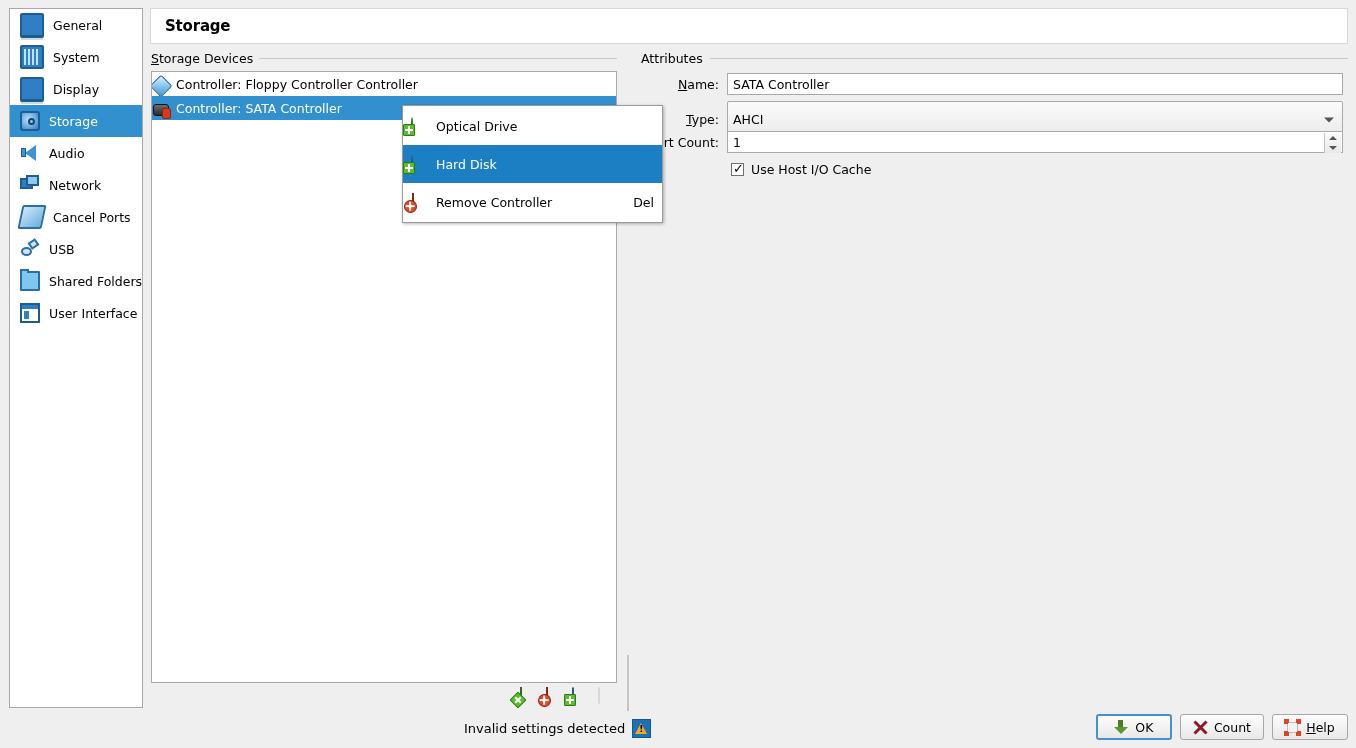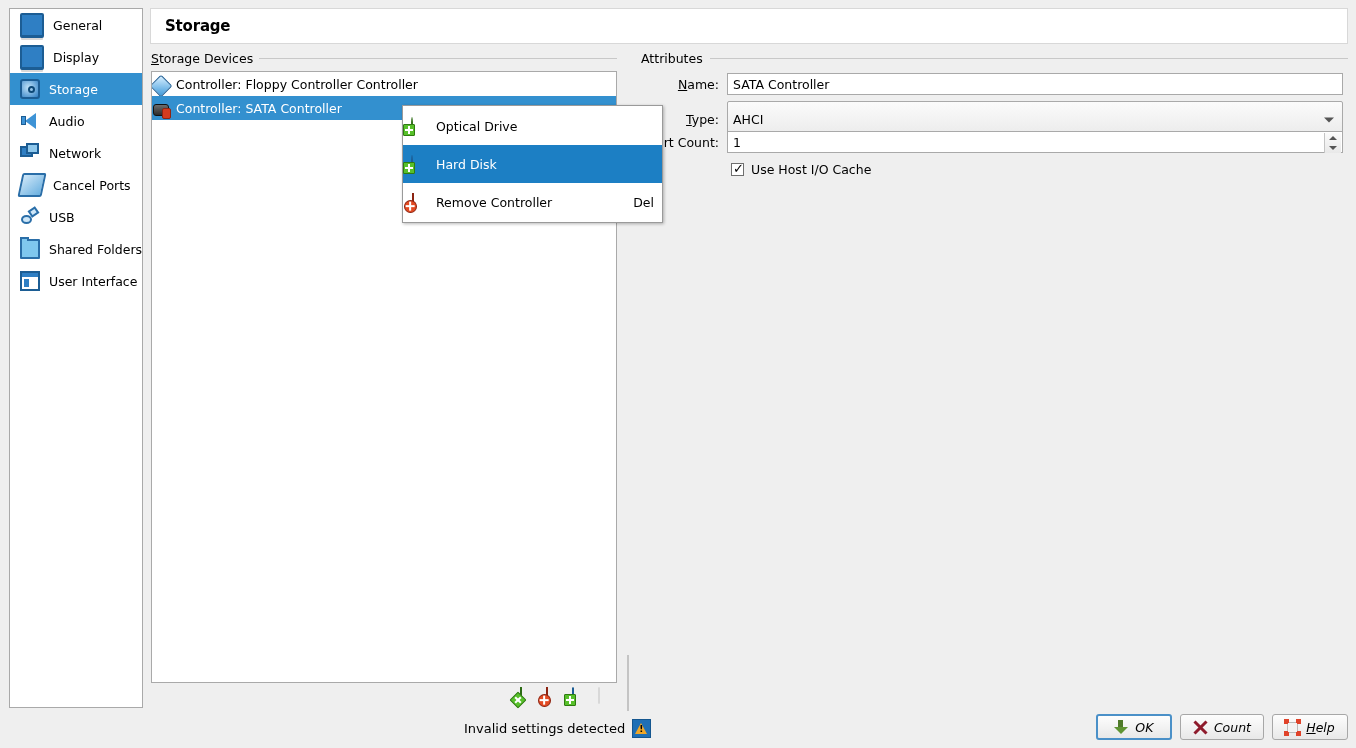--- a/index.html
+++ b/index.html
@@ -210,21 +210,20 @@
   .btnbar { position: absolute; right: 8px; top: 714px; display: flex; gap: 8px; }
   .btn {
     height: 26px; min-width: 76px;
     background: linear-gradient(to bottom,#fdfdfd,#e8e8e8);
     border: 1px solid #a7a7a7;
     border-radius: 3px;
     display: flex; align-items: center; justify-content: center;
     gap: 6px; padding: 0 12px;
     font-size: 12.5px;
     box-sizing: border-box;
-    font-style: italic;
   }
   .btn.default { border: 2px solid #4a90c8; }
   .btn-ico { width: 15px; height: 15px; position: relative; flex: 0 0 15px; }
 
   
   .ic-monitor { background:#2f7fc4; border:2px solid #1c5d94; border-bottom-width:3px; border-radius:2px; box-shadow:0 3px 0 -1px #d8d8d8; }
   .ic-sys { background:#2f7fc4; border:2px solid #1c5d94; border-radius:2px; position:relative; }
   .ic-sys::after { content:""; position:absolute; left:2px; top:2px; right:2px; bottom:2px; background:repeating-linear-gradient(to right,#bfe3f7 0 2px,#2f7fc4 2px 4px); }
   .ic-audio { position:relative; }
   .ic-audio::before { content:""; position:absolute; left:5px; top:2px; width:0;height:0; border-top:8px solid transparent; border-bottom:8px solid transparent; border-right:11px solid #3e93d6; }
@@ -285,20 +284,24 @@
 <body>
 
 <div id="root">
 
   <div class="sidebar">
     <div class="side-item">
       <span class="side-ico ic-monitor"></span>
       <span class="side-label">General</span>
     </div>
     <div class="side-item">
+      <span class="side-ico ic-sys"></span>
+      <span class="side-label">System</span>
+    </div>
+    <div class="side-item">
       <span class="side-ico ic-monitor"></span>
       <span class="side-label">Display</span>
     </div>
     <div class="side-item selected">
       <span class="side-ico ic-hdd"></span>
       <span class="side-label">Storage</span>
     </div>
     <div class="side-item">
       <span class="side-ico ic-audio"></span>
       <span class="side-label">Audio</span>

